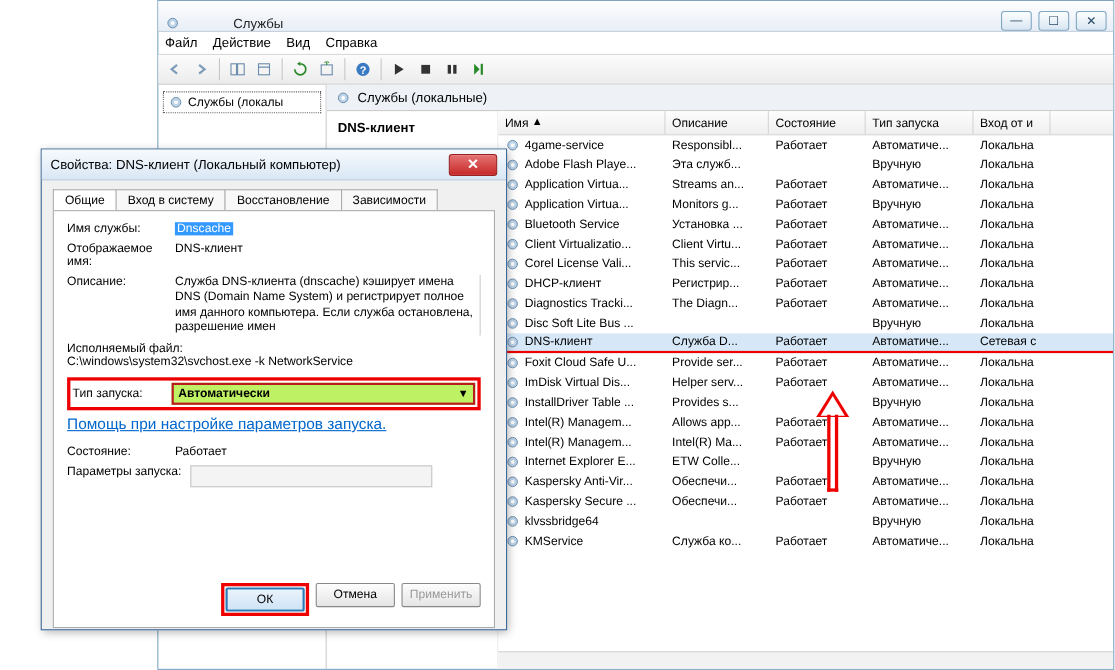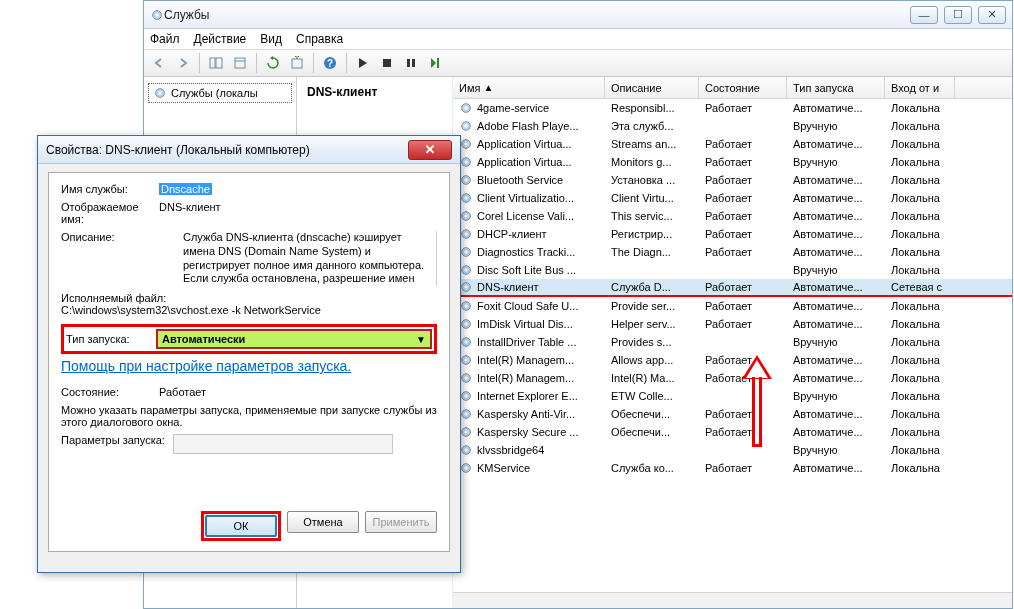--- a/index.html
+++ b/index.html
@@ -1,20 +1,20 @@
 <!DOCTYPE html>
 <html><head>
 <meta charset="utf-8">
 <style>
   * { box-sizing: border-box; }
   body { margin: 0; font-family: "Segoe UI", Tahoma, sans-serif; font-size: 11px; background: #fff; color: #000; width: 1014px; height: 609px; position: relative; overflow: hidden; }
 
   
   .main-window { position: absolute; left: 143px; top: 0; width: 870px; height: 609px; border: 1px solid #7fa7c2; background: #fff; }
-  .main-title { height: 28px; background: linear-gradient(#fdfdfe, #e8eef7); display: flex; align-items: center; padding: 0 6px; border-bottom: 1px solid #c2cddb; }
+  .main-title { height: 28px; background: linear-gradient(#fdfdfe, #e8eef7); display: flex; align-items: flex-end; padding: 0 6px; border-bottom: 1px solid #c2cddb; gap: 48px; }
   .main-title .title-text { font-size: 12px; color: #222; }
   .win-btns { margin-left: auto; display: flex; gap: 6px; }
   .winbtn { width: 28px; height: 18px; border: 1px solid #7fa7c2; border-radius: 3px; background: linear-gradient(#fdfefe,#d8e6f2); display:flex;align-items:center;justify-content:center; font-size:11px; color:#2b4a6a; }
 
   .menubar { height: 20px; display: flex; align-items: center; padding: 0 6px; font-size: 12px; gap: 14px; }
   .menubar span { cursor: default; }
 
   .toolbar { height: 28px; border-top: 1px solid #d9d9d9; border-bottom: 1px solid #c7c7c7; display: flex; align-items: center; padding: 0 4px; gap: 2px; background: linear-gradient(#fcfcfc,#ececec); }
   .tbtn { width: 22px; height: 22px; display:flex;align-items:center;justify-content:center; border:1px solid transparent; border-radius:2px; }
   .tbtn svg { display:block; }
@@ -53,21 +53,21 @@
   .dlg-body{ padding:8px 10px 8px 10px; }
   .tabs{display:flex;}
   .tab{padding:3px 10px; border:1px solid #acacac; border-bottom:none; background:#f8f8f8; font-size:11px; margin-right:-1px; position:relative;}
   .tab.act{background:#fff; z-index:2;}
   .tabpanel{border:1px solid #acacac; background:#fff; padding:10px 12px; height:380px; position:relative;}
 
   .frow{display:flex; margin-bottom:6px; font-size:11px;}
   .flabel{width:98px;}
   .fval{flex:1;}
   .sel-val{background:#3399ff; color:#fff; padding:0 2px;}
-  .descbox{flex:1; border-right:1px solid #ccc; padding-right:4px; line-height:1.25; max-height:56px; overflow:hidden;margin-left:24px;}
+  .descbox{flex:1; border-right:1px solid #ccc; padding-right:4px; line-height:1.25; max-height:56px; overflow:hidden;}
   .exec{margin:6px 0 8px;}
 
   .startrow{display:flex; align-items:center; border:3px solid #e00; padding:2px; margin:2px 0 4px;}
   .startrow .flabel{width:90px;}
   .combo{flex:1; height:20px; border:2px solid #b91c1c; background:#bef264; display:flex; align-items:center; padding:0 4px; position:relative;font-weight:bold;}
   .combo .caret{margin-left:auto; font-size:10px;}
   .helplink{color:#0066cc; text-decoration:underline; font-size:14px;}
 
   .statusrow{display:flex; margin:12px 0 6px;}
   .btnrow{display:flex; gap:6px; margin-bottom:8px;}
@@ -178,20 +178,27 @@
     <div class="side-tree">
       <div class="tree-item">
         <svg class="geari" viewBox="0 0 16 16">
             <circle cx="8" cy="8" r="5" fill="#bcd3e8" stroke="#6a8bab"></circle>
             <circle cx="8" cy="8" r="2" fill="#fff"></circle>
           </svg>
         <span>Службы (локалы</span>
       </div>
     </div>
     <div class="right-pane">
+      <div class="pane-title">
+        <svg class="geari" viewBox="0 0 16 16">
+            <circle cx="8" cy="8" r="5" fill="#bcd3e8" stroke="#6a8bab"></circle>
+            <circle cx="8" cy="8" r="2" fill="#fff"></circle>
+          </svg>
+        <span>Службы (локальные)</span>
+      </div>
       <div class="list-area">
         <div class="desc-col">
           <span>DNS-клиент</span>
         </div>
         <div class="grid-col">
           <div class="grid-head">
             <div class="gh c-name">
                 <span>Имя</span>
                 <span class="sort">▲</span>
               </div>
@@ -495,20 +502,26 @@
     <div class="head2"></div>
     <div class="stem"></div>
 </div>
 
 <div class="dlg">
   <div class="dlg-title">
     <span>Свойства: DNS-клиент (Локальный компьютер)</span>
     <div class="closebtn">✕</div>
   </div>
   <div class="dlg-body">
+    <div class="tabs">
+      <div class="tab act">Общие</div>
+      <div class="tab">Вход в систему</div>
+      <div class="tab">Восстановление</div>
+      <div class="tab">Зависимости</div>
+    </div>
     <div class="tabpanel">
       <div class="frow">
         <div class="flabel">Имя службы:</div>
         <div class="fval"><span class="sel-val">Dnscache</span></div>
       </div>
       <div class="frow">
         <div class="flabel">Отображаемое имя:</div>
         <div class="fval">DNS-клиент</div>
       </div>
       <div class="frow">
@@ -525,21 +538,20 @@
           <span>Автоматически</span>
           <span class="caret">▼</span>
         </div>
       </div>
       <a href="#" class="helplink">Помощь при настройке параметров запуска.</a>
 
       <div class="statusrow">
         <div class="flabel">Состояние:</div>
         <div>Работает</div>
       </div>
-      <div class="paramlabel">Можно указать параметры запуска, применяемые при запуске службы из этого диалогового окна.</div>
       <div class="frow">
         <span>Параметры запуска:</span>
         <input class="paraminput" disabled="" style="">
       </div>
 
       <div class="dlg-foot">
         <span class="okwrap">
             <button class="btn ok">ОК</button>
           </span>
         <button class="btn std">Отмена</button>

